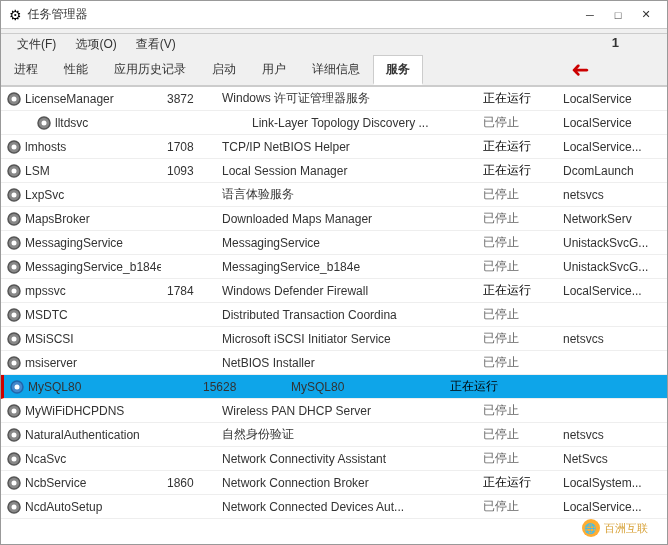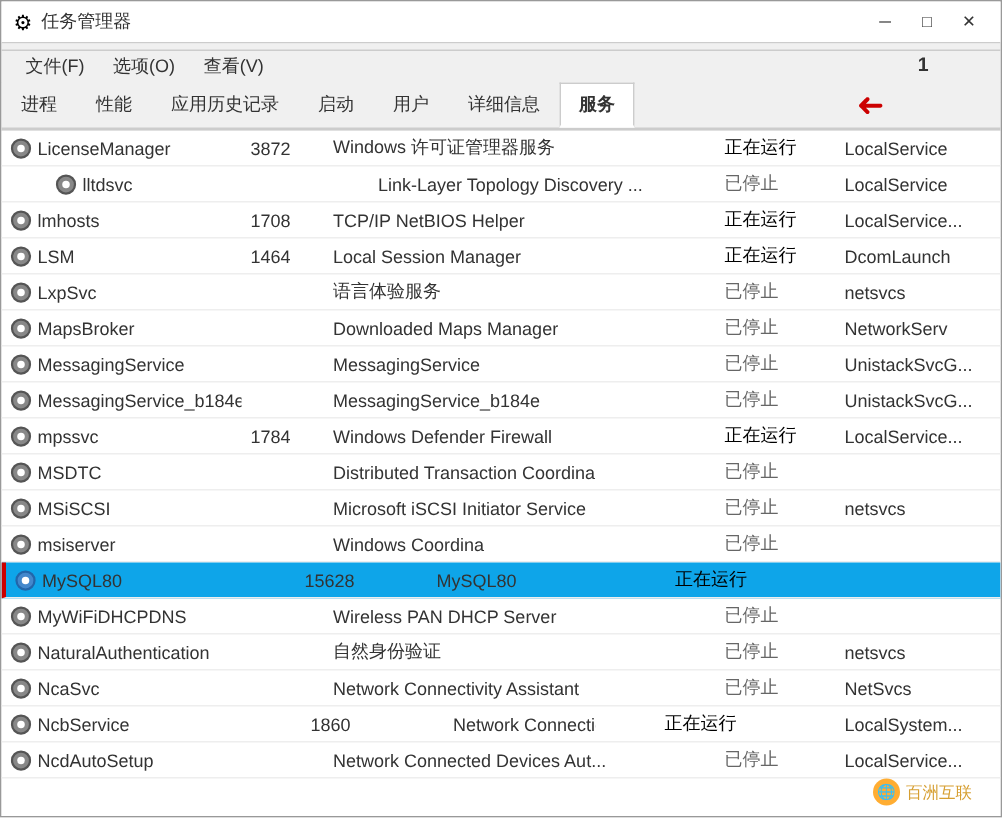--- a/index.html
+++ b/index.html
@@ -249,21 +249,21 @@
         <div class="table-row" style="position: relative;">
           <div class="td">
             <span class="service-icon">
               <svg width="14" height="14" viewBox="0 0 14 14">
                 <circle cx="7" cy="7" r="6" fill="#888" stroke="#555" stroke-width="1.5"></circle>
                 <circle cx="7" cy="7" r="2.5" fill="#fff"></circle>
               </svg>
             </span>
             <span>LSM</span>
           </div>
-          <div class="td">1464</div>
+          <div class="td">1093</div>
           <div class="td">Local Session Manager</div>
           <div class="td status-running">正在运行</div>
           <div class="td">DcomLaunch</div>
         </div>
         <div class="table-row" style="position: relative;">
           <div class="td">
             <span class="service-icon">
               <svg width="14" height="14" viewBox="0 0 14 14">
                 <circle cx="7" cy="7" r="6" fill="#888" stroke="#555" stroke-width="1.5"></circle>
                 <circle cx="7" cy="7" r="2.5" fill="#fff"></circle>
@@ -370,21 +370,21 @@
           <div class="td">
             <span class="service-icon">
               <svg width="14" height="14" viewBox="0 0 14 14">
                 <circle cx="7" cy="7" r="6" fill="#888" stroke="#555" stroke-width="1.5"></circle>
                 <circle cx="7" cy="7" r="2.5" fill="#fff"></circle>
               </svg>
             </span>
             <span>msiserver</span>
           </div>
           <div class="td"></div>
-          <div class="td">Windows Coordina</div>
+          <div class="td">NetBIOS Installer</div>
           <div class="td status-stopped">已停止</div>
           <div class="td"></div>
         </div>
         <div class="table-row selected" style="position: relative; border-left: 3px solid rgb(204, 0, 0);">
           <div class="td">
             <span class="service-icon">
               <svg width="14" height="14" viewBox="0 0 14 14">
                 <circle cx="7" cy="7" r="6" fill="#4488cc" stroke="#2266aa" stroke-width="1.5"></circle>
                 <circle cx="7" cy="7" r="2.5" fill="#fff"></circle>
               </svg>
@@ -434,21 +434,21 @@
                 <circle cx="7" cy="7" r="2.5" fill="#fff"></circle>
               </svg>
             </span>
             <span>NcaSvc</span>
           </div>
           <div class="td"></div>
           <div class="td">Network Connectivity Assistant</div>
           <div class="td status-stopped">已停止</div>
           <div class="td">NetSvcs</div>
         </div>
-        <div class="table-row" style="position: relative; gap: 40px;">
+        <div class="table-row" style="position: relative;">
           <div class="td">
             <span class="service-icon">
               <svg width="14" height="14" viewBox="0 0 14 14">
                 <circle cx="7" cy="7" r="6" fill="#888" stroke="#555" stroke-width="1.5"></circle>
                 <circle cx="7" cy="7" r="2.5" fill="#fff"></circle>
               </svg>
             </span>
             <span>NcbService</span>
           </div>
           <div class="td">1860</div>

